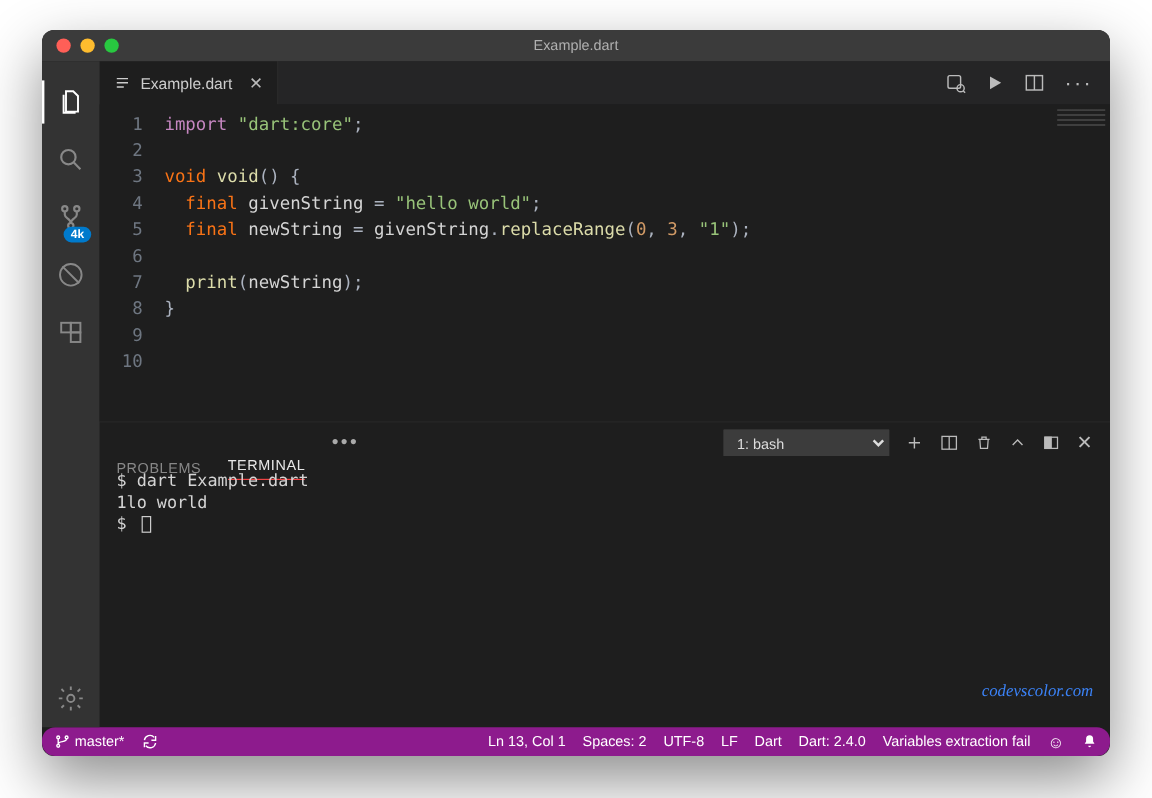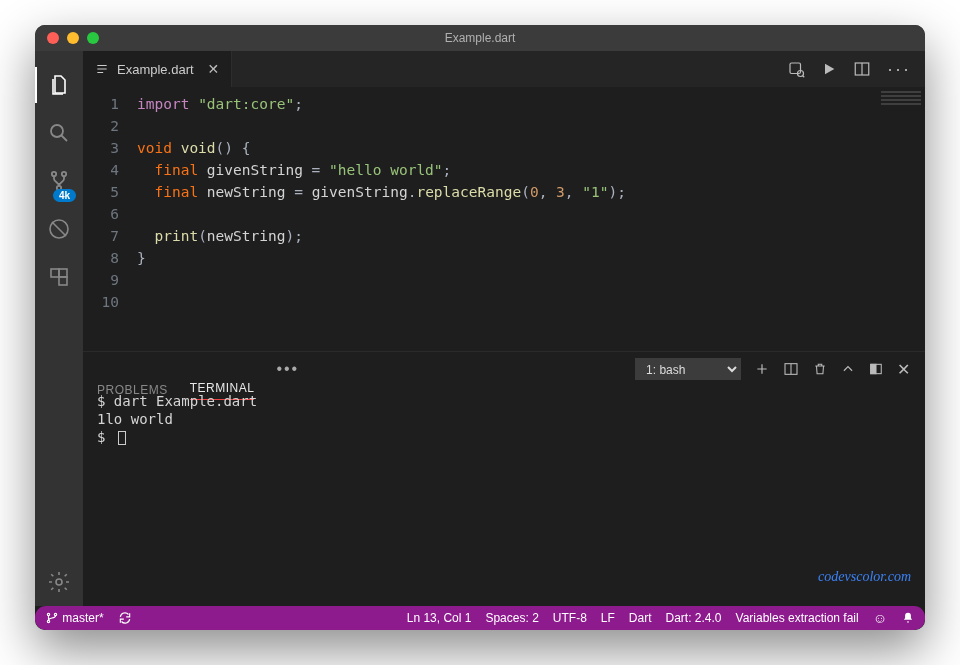--- a/index.html
+++ b/index.html
@@ -44,21 +44,21 @@
   .plain{color:#d4d4d4;}
   .minimap { position:absolute; right:4px; top:4px; width:40px; height:20px; opacity:0.55;
     background: linear-gradient(#5a5a5a 0 8%, transparent 8% 20%, #5a5a5a 20% 28%, transparent 28% 40%, #5a5a5a 40% 48%, transparent 48% 60%, #5a5a5a 60% 68%, transparent 68% 100%); }
   
   .panel { height:255px; background:#1e1e1e; border-top:1px solid #2a2a2a; display:flex; flex-direction:column;}
   .panel-head { height:34px; display:flex; align-items:center; padding:0 14px; gap:22px; color:#888; font-size:12px; letter-spacing:0.5px;}
   .panel-tab { cursor:pointer;margin-top:42px; }
   .panel-tab.active { color:#e7e7e7; border-bottom:1px solid #ef4444; padding-bottom:4px;}
   .panel-dots { color:#aaa; font-size:16px; letter-spacing:2px; }
   .panel-right { margin-left:auto; display:flex; align-items:center; gap:14px; color:#bbb; }
-  .term-select { background:#3c3c3c; border:1px solid #3c3c3c; color:#ddd; font-size:12px; padding:3px 6px; width:106px; height:22px;}
+  .term-select { background:#3c3c3c; border:1px solid #3c3c3c; color:#ddd; font-size:12px; padding:3px 6px; width:138px; height:22px;}
   .panel-body { flex:1; padding:6px 14px; font-family: Menlo, Consolas, monospace; font-size:14px; color:#d4d4d4; line-height:18px; position:relative;}
   .cursor-box { display:inline-block; width:8px; height:14px; border:1px solid #ccc; margin-left:4px; vertical-align:middle;}
   .watermark { position:absolute; right:14px; bottom:20px; color:#3b82f6; font-style:italic; font-family: cursive; font-size:14px;}
   
   .statusbar { height:24px; background:#8d1b8d; color:#fff; display:flex; align-items:center; font-size:12px; padding:0 10px; gap:14px;border-radius:11px;}
   .statusbar .sb-item { cursor:pointer; white-space:nowrap;}
   .statusbar svg { vertical-align:middle; }
   .sb-right { margin-left:auto; display:flex; align-items:center; gap:14px;}
   .ico { display:inline-flex; align-items:center; justify-content:center; }
 </style>

